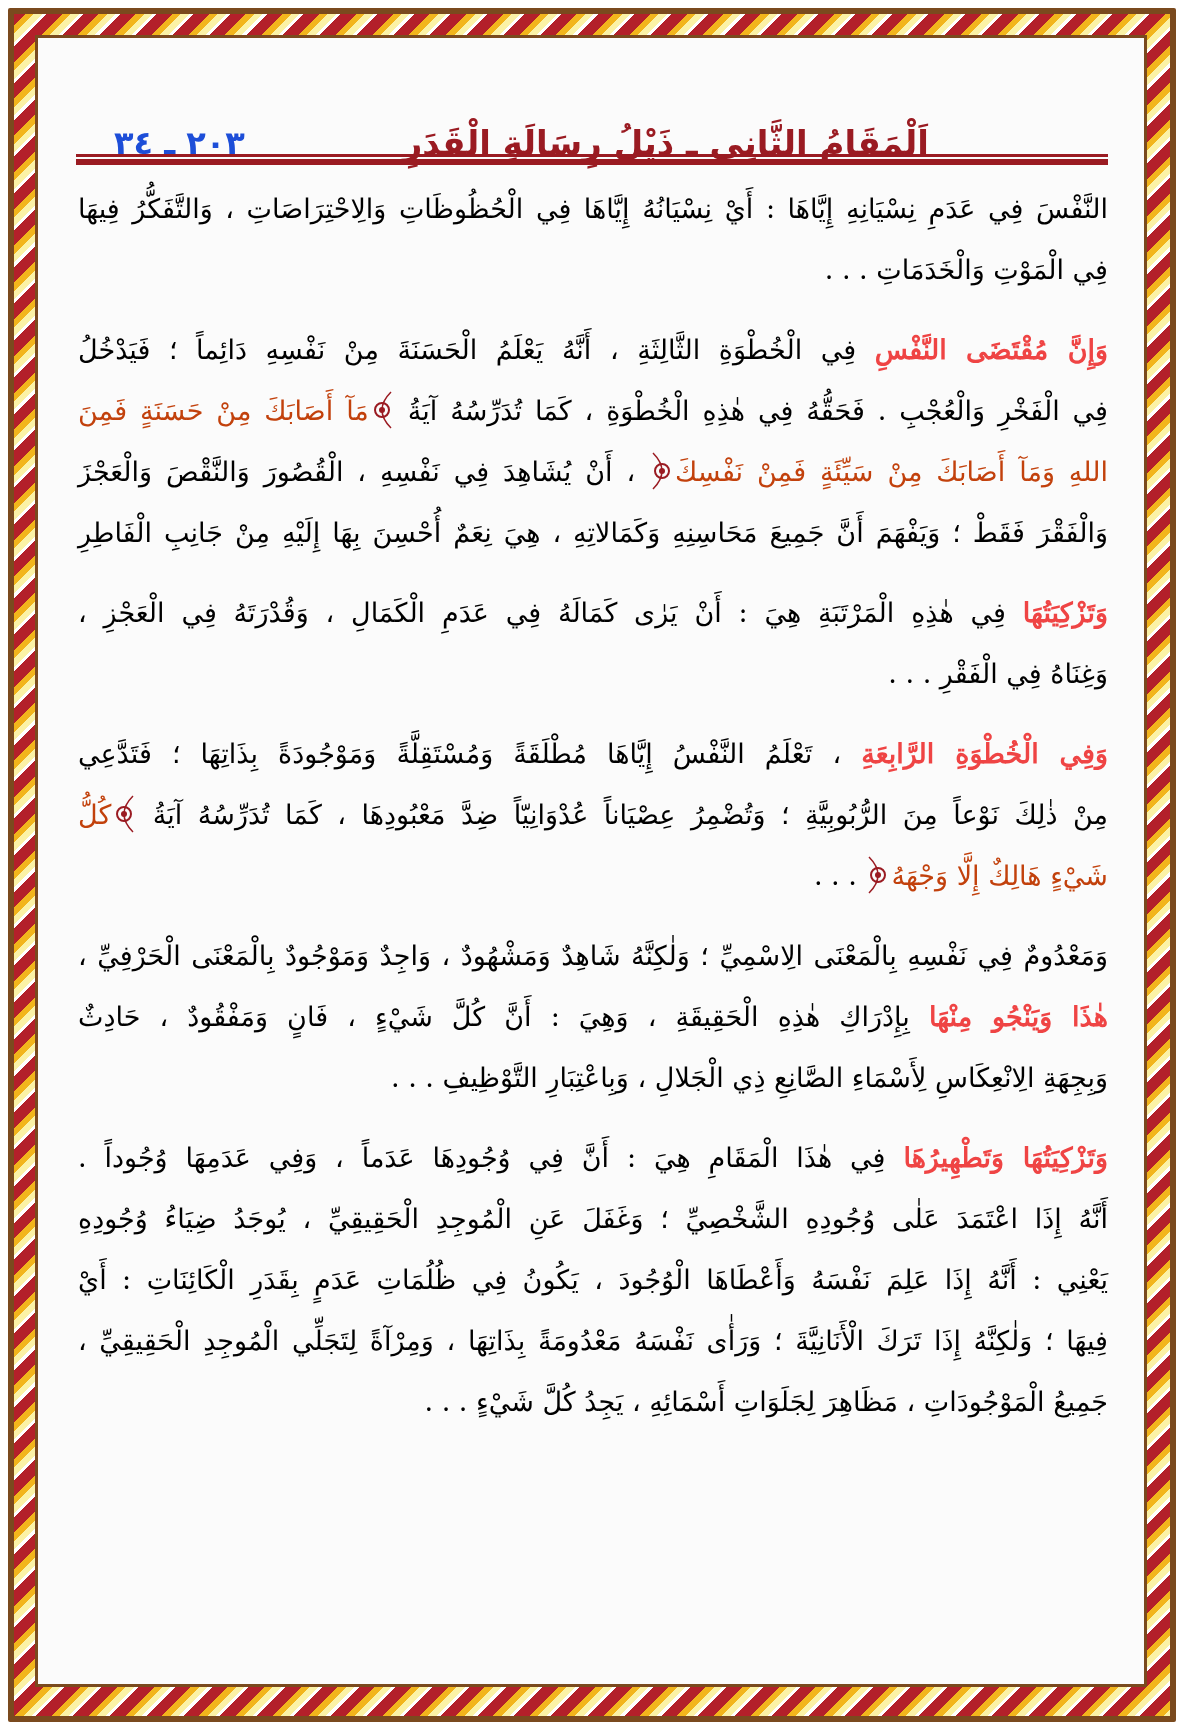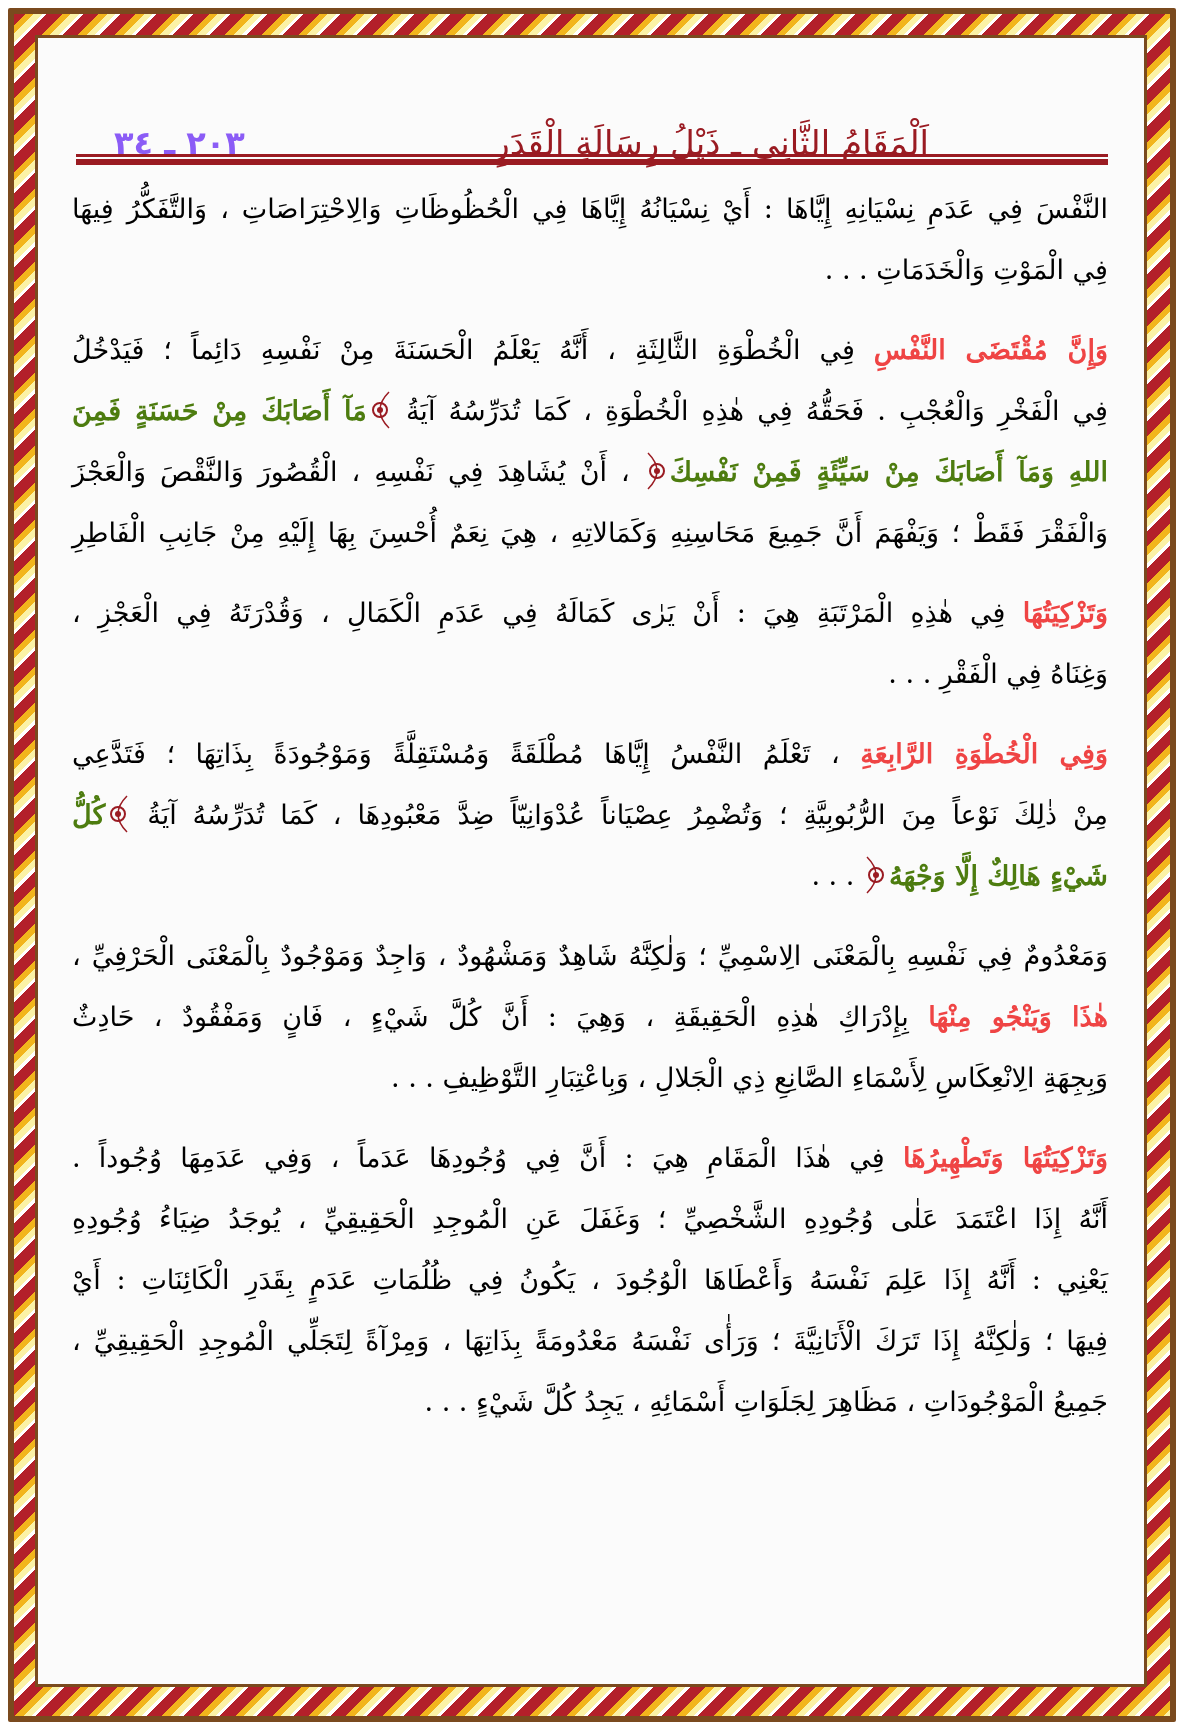--- a/index.html
+++ b/index.html
@@ -9,32 +9,32 @@
          background:#7a4a1e; border-radius:2px; }
   .frame-band { position:absolute; left:14px; top:14px; width:1156px; height:1702px;
          background:
            repeating-linear-gradient(135deg,#b3202a 0 8px,#f2b51c 8px 14px,#fbf2a6 14px 20px,#ffffff 20px 23px,#b3202a 23px 26px);
   }
   .frame-inner-border { position:absolute; left:35px; top:35px; width:1112px; height:1652px;
          background:#7a4a1e; }
   .page { position:absolute; left:38px; top:38px; width:1106px; height:1646px; background:#fbfbfb; }
   .header { position:absolute; top:70px; left:38px; width:1033px; height:80px; direction:rtl; }
   .header-title { position:absolute; right:180px; top:0; font-family:"DejaVu Sans", sans-serif;
-         font-size:34px; font-weight:normal; color:#9a1b22; white-space:nowrap; line-height:70px; }
-  .header-pages { position:absolute; left:38px; top:0; font-size:32px; font-weight:bold; color:#8b5cf6;
+         font-size:34px; font-weight:bold; color:#9a1b22; white-space:nowrap; line-height:70px; }
+  .header-pages { position:absolute; left:38px; top:0; font-size:32px; font-weight:bold; color:#1d4ed8;
          line-height:70px; direction:ltr; white-space:nowrap; }
   .rule-thin { position:absolute; left:38px; top:116px; width:1032px; height:3px; background:#9a1b22; }
   .rule-thick { position:absolute; left:38px; top:121px; width:1032px; height:6px; background:#9a1b22; }
   .body-text { position:absolute; left:34px; top:140px; width:1036px; direction:rtl; text-align:justify;
          font-family:"DejaVu Serif", serif; font-size:27px; line-height:61px; color:#000; }
-  .para { margin:0 0 19px 0; text-align:justify; text-align-last:right; }
+  .para { margin:0 0 19px 6px; text-align:justify; text-align-last:right; }
   .para .line { display:block; white-space:nowrap; text-align:justify; text-align-last:justify; }
   .para .line.last { text-align-last:right; }
   .lead { color:#ef4444; font-weight:bold; }
-  .ayah { color:#4d7c0f; font-weight:bold; }
+  .ayah { color:#c2410c; font-weight:normal; }
   .orn { display:inline-block; width:26px; height:40px; vertical-align:-10px; }
 </style>
 </head>
 <body>
 
 <div class="frame-outer"></div>
 <div class="frame-band"></div>
 <div class="frame-inner-border"></div>
 
 <div class="page">

